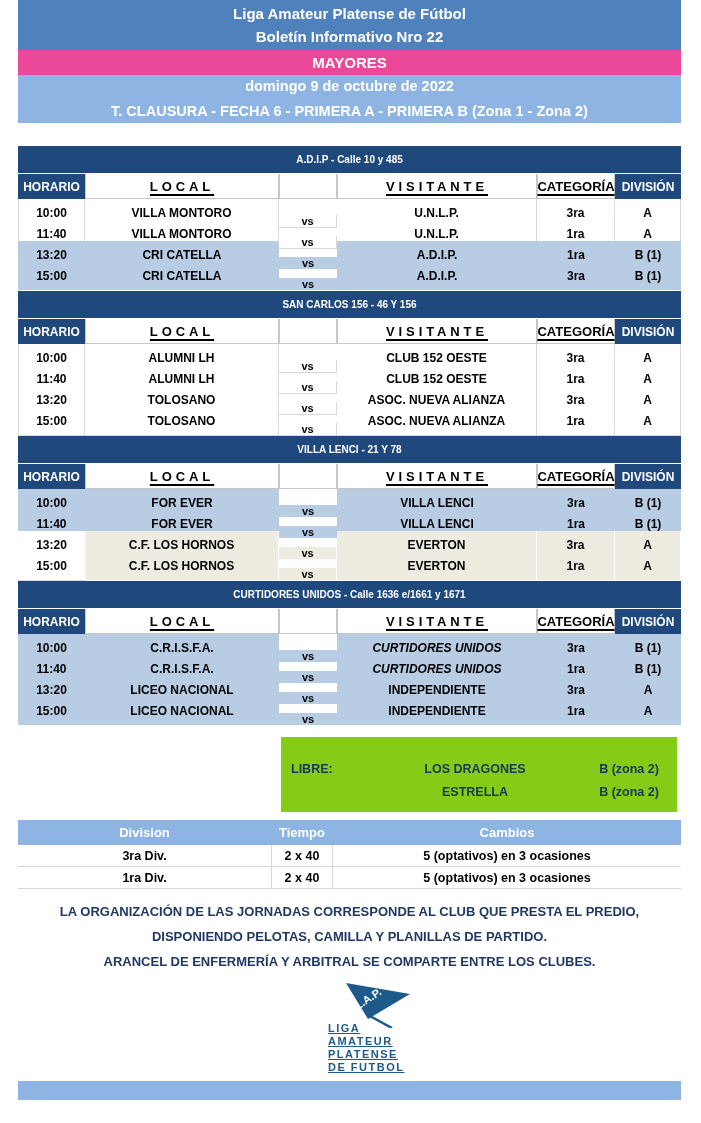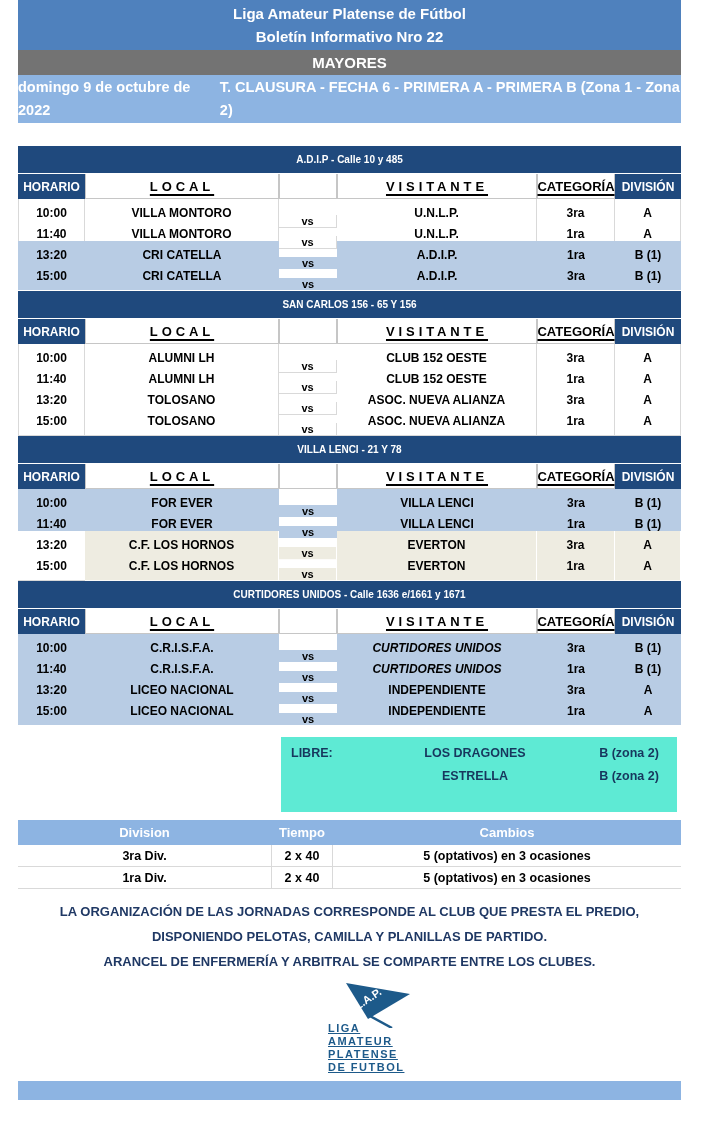--- a/index.html
+++ b/index.html
@@ -3,23 +3,23 @@
 <meta charset="utf-8">
 <style>
   html,body{margin:0;padding:0;background:#fff;width:701px;height:1123px;overflow:hidden;
     font-family:"Liberation Sans",sans-serif;-webkit-font-smoothing:antialiased;}
   .page{width:663px;margin-left:18px;}
   .center{display:flex;align-items:center;justify-content:center;}
   
   .band-top{height:50px;background:#4f81bd;color:#fff;font-weight:bold;font-size:15px;
     display:flex;flex-direction:column;align-items:center;justify-content:center;line-height:23px;}
   .band-fem{height:23px;background:#fff;color:#000;font-weight:bold;font-size:15px;}
-  .band-may{height:25px;background:#737373;color:#fff;font-weight:bold;font-size:15px;}
+  .band-may{height:25px;background:#ec4899;color:#fff;font-weight:bold;font-size:15px;}
   .band-info{height:48px;background:#8db4e2;color:#fff;font-weight:bold;font-size:14.5px;
-    display:flex;align-items:center;justify-content:space-between;line-height:23px;}
+    display:flex;flex-direction:column;align-items:center;justify-content:space-between;line-height:23px;}
   
   .vtable{margin-top:8px;}
   .vtable.first{margin-top:23px;}
   .vtitle{height:27px;background:#1f497d;color:#fff;font-weight:bold;font-size:10px;}
   .vhead{display:grid;grid-template-columns:67px 194px 58px 200px 78px 66px;height:26px;
     border-top:1px solid rgba(255,255,255,.5);box-sizing:border-box;}
   .vhead>div{display:flex;align-items:center;justify-content:center;font-weight:bold;box-sizing:border-box;}
   .hc-navy{background:#1f497d;color:#fff;font-size:12px;}
   .hc-white{background:#fff;color:#000;font-size:13px;border:1px solid #c6c6c6;border-top:none;}
   .ls{letter-spacing:.3em;}
@@ -28,22 +28,22 @@
   .vrow .cell{display:flex;align-items:center;justify-content:center;font-weight:bold;
     font-size:12px;color:#000;box-sizing:border-box;}
   .vrow .cell.vs{font-size:11px;margin-top:16px;}
   .row-white .cell{background:#fff;border-bottom:1px solid #d9d9d9;border-right:1px solid #d9d9d9;}
   .row-white .cell:first-child{border-left:1px solid #d9d9d9;}
   .row-blue .cell{background:#b8cce4;}
   .row-beige .cell{background:#eeece1;border-right:1px solid #fff;border-bottom:1px solid rgba(255,255,255,.8);}
   .row-beige .cell.time{background:#fff;border-bottom:1px solid #d9d9d9;border-right:none;}
   .italic{font-style:italic;}
   
-  .libre{margin-left:263px;margin-top:19px;width:396px;height:75px;background:#5eead4;
-    box-sizing:border-box;padding-top:4px;}
+  .libre{margin-left:263px;margin-top:19px;width:396px;height:75px;background:#84cc16;
+    box-sizing:border-box;padding-top:20px;}
   .librerow{display:grid;grid-template-columns:88px 212px 96px;height:23px;}
   .librerow>div{display:flex;align-items:center;font-weight:bold;font-size:12.5px;color:#17375d;}
   .libre-label{padding-left:10px;}
   .libre-team,.libre-div{justify-content:center;}
   
   .rules{margin-top:8px;}
   .rhead{display:grid;grid-template-columns:253px 62px 348px;height:25px;background:#8db4e2;}
   .rhead>div{display:flex;align-items:center;justify-content:center;color:#fff;font-weight:bold;font-size:13px;}
   .rrow{display:grid;grid-template-columns:253px 62px 348px;height:22px;}
   .rrow>div{display:flex;align-items:center;justify-content:center;font-weight:bold;font-size:12.5px;
@@ -124,21 +124,21 @@
     <div class="cell">CRI CATELLA</div>
     <div class="cell vs">vs</div>
     <div class="cell">A.D.I.P.</div>
     <div class="cell">3ra</div>
     <div class="cell">B (1)</div>
   </div>
 </div>
   </div>
 
   <div class="vtable">
-    <div class="vtitle center">SAN CARLOS 156 - 65 Y 156</div>
+    <div class="vtitle center">SAN CARLOS 156 - 46 Y 156</div>
     <div class="vhead">
       <div class="hc-navy">HORARIO</div>
       <div class="hc-white">
             <span class="ul ls">LOCAL</span>
           </div>
       <div class="hc-white"></div>
       <div class="hc-white">
             <span class="ul ls">VISITANTE</span>
           </div>
       <div class="hc-white">

